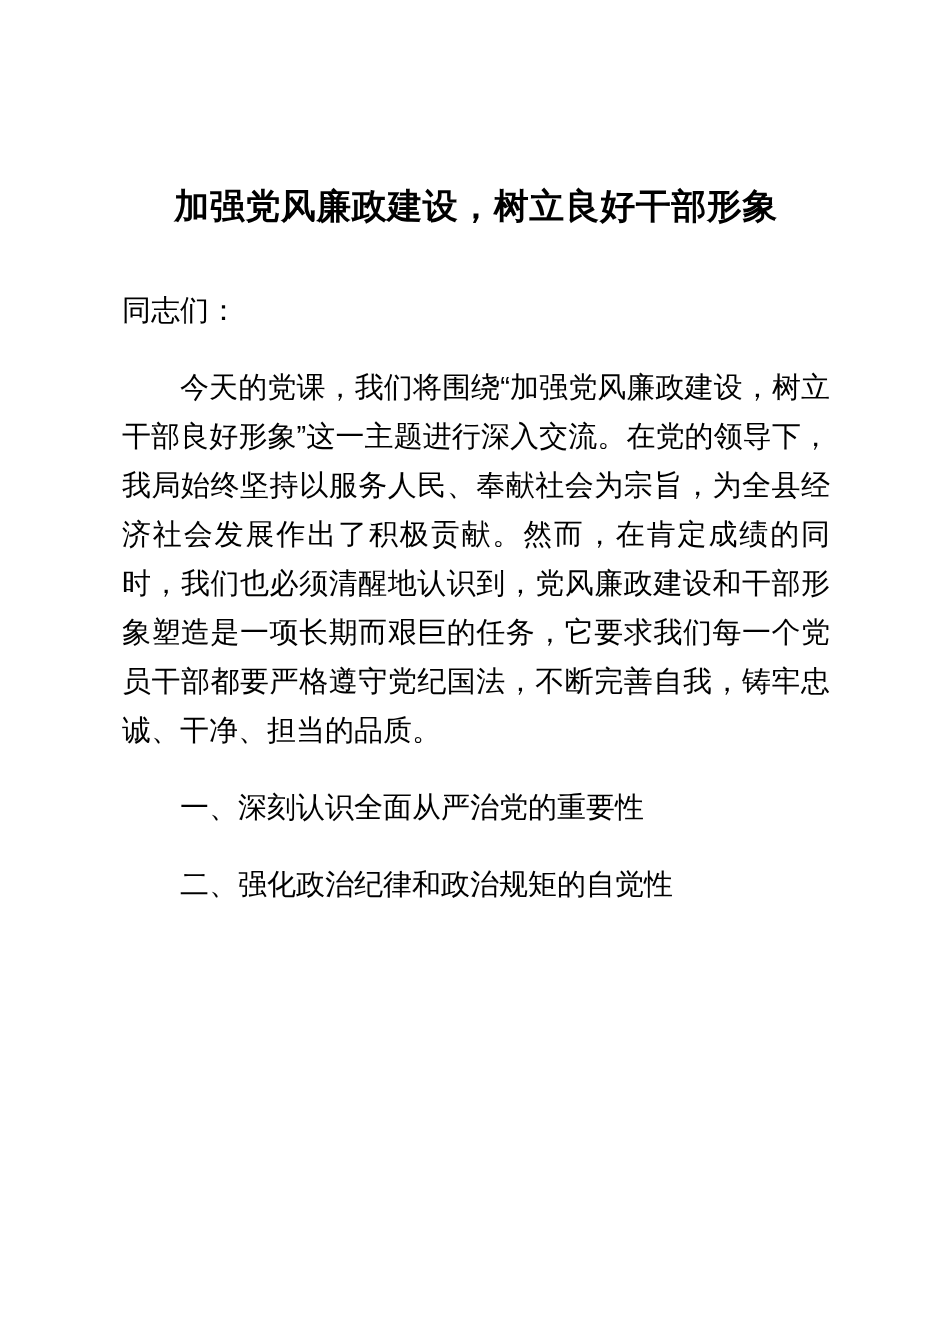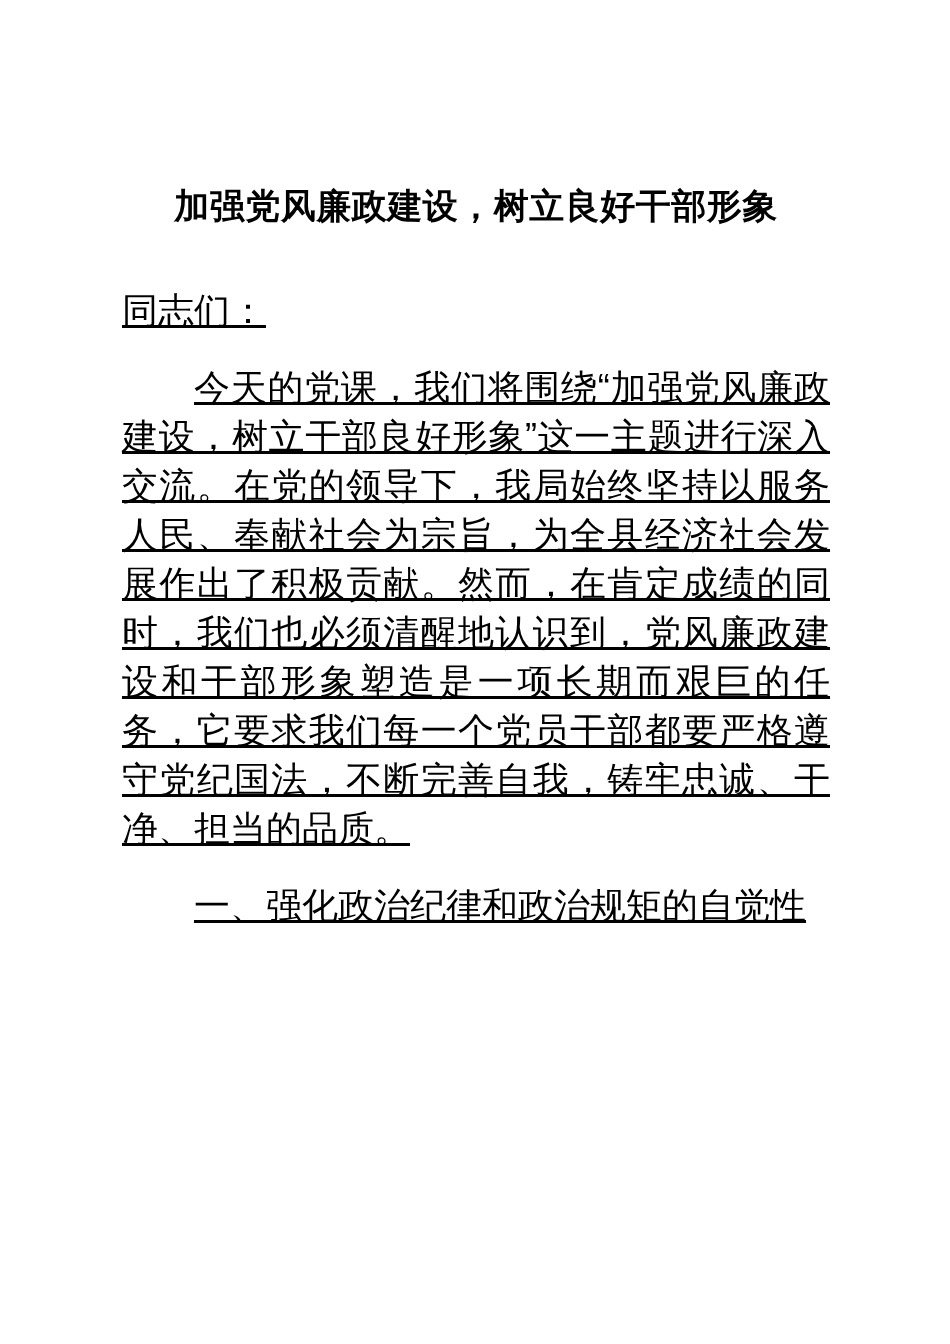--- a/index.html
+++ b/index.html
@@ -33,37 +33,37 @@
     .body-text {
       font-size: 29px;
       line-height: 49px;
       text-align: justify;
       text-justify: inter-ideograph;
     }
     .block {
       margin: 0;
       padding: 0;
       font-weight: normal;
-      font-size: 36px;
+      font-size: 29px;
       line-height: 49px;
-      text-decoration: underline;
     }
     .indent {
       text-indent: 2em;
       margin-top: 28px;
     }
   </style>
 </head>
 <body>
 
 <div class="page">
   <h1 class="doc-title">加强党风廉政建设，树立良好干部形象</h1>
 
   <div class="body-text">
     <p class="block">同志们：</p>
 
     <p class="block indent">今天的党课，我们将围绕“加强党风廉政建设，树立干部良好形象”这一主题进行深入交流。在党的领导下，我局始终坚持以服务人民、奉献社会为宗旨，为全县经济社会发展作出了积极贡献。然而，在肯定成绩的同时，我们也必须清醒地认识到，党风廉政建设和干部形象塑造是一项长期而艰巨的任务，它要求我们每一个党员干部都要严格遵守党纪国法，不断完善自我，铸牢忠诚、干净、担当的品质。</p>
 
-    <p class="block indent">一、强化政治纪律和政治规矩的自觉性</p>
+    <p class="block indent">一、深刻认识全面从严治党的重要性</p>
 
 
+    <p class="block indent">二、强化政治纪律和政治规矩的自觉性</p>
   </div>
 </div>
 
 </body></html>

